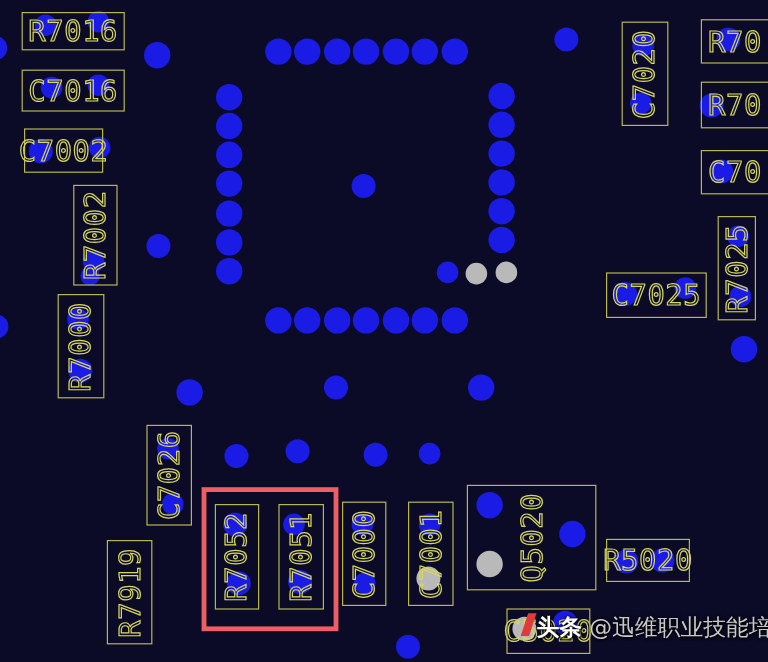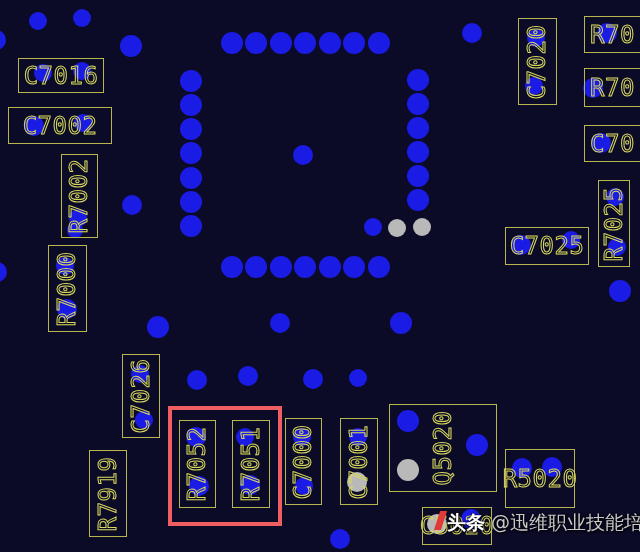--- a/index.html
+++ b/index.html
@@ -130,24 +130,27 @@
     <span class="dot" style="left: 295px; top: 477px; width: 18px; height: 18px; background: rgb(27, 27, 230);"></span>
     <span class="dot" style="left: 349px; top: 428px; width: 18px; height: 18px; background: rgb(27, 27, 230);"></span>
     <span class="dot" style="left: 347px; top: 472px; width: 20px; height: 20px; background: rgb(185, 185, 185);"></span>
     <span class="dot" style="left: 397px; top: 410px; width: 22px; height: 22px; background: rgb(27, 27, 230);"></span>
     <span class="dot" style="left: 397px; top: 459px; width: 22px; height: 22px; background: rgb(185, 185, 185);"></span>
     <span class="dot" style="left: 466px; top: 434px; width: 22px; height: 22px; background: rgb(27, 27, 230);"></span>
     <span class="dot" style="left: 512px; top: 458px; width: 20px; height: 20px; background: rgb(27, 27, 230);"></span>
     <span class="dot" style="left: 542px; top: 457px; width: 20px; height: 20px; background: rgb(27, 27, 230);"></span>
     <span class="dot" style="left: 427px; top: 514px; width: 20px; height: 20px; background: rgb(185, 185, 185);"></span>
     <span class="dot" style="left: 461px; top: 509px; width: 20px; height: 20px; background: rgb(27, 27, 230);"></span>
+    <div class="comp" style="left: 18px; top: 10px; width: 86px; height: 32px; border-color: rgb(183, 183, 78);">
+      <span class="lbl">R7016</span>
+    </div>
     <div class="comp" style="left: 18px; top: 58px; width: 86px; height: 35px; border-color: rgb(183, 183, 78);">
       <span class="lbl">C7016</span>
     </div>
-    <div class="comp" style="left: 8px; top: 107px; width: 104px; height: 37px; border-color: rgb(183, 183, 78);">
+    <div class="comp" style="left: 20px; top: 107px; width: 66px; height: 37px; border-color: rgb(183, 183, 78);">
       <span class="lbl">C7002</span>
     </div>
     <div class="comp" style="left: 61px; top: 154px; width: 37px; height: 84px; border-color: rgb(183, 183, 78);">
       <span class="lbl vlbl">R7002</span>
     </div>
     <div class="comp" style="left: 48px; top: 245px; width: 39px; height: 87px; border-color: rgb(183, 183, 78);">
       <span class="lbl vlbl">R7000</span>
     </div>
     <div class="comp" style="left: 518px; top: 18px; width: 39px; height: 87px; border-color: rgb(183, 183, 78);">
       <span class="lbl vlbl">C7020</span>
@@ -181,19 +184,19 @@
     </div>
     <div class="comp" style="left: 285px; top: 418px; width: 37px; height: 87px; border-color: rgb(183, 183, 78);">
       <span class="lbl vlbl">C7000</span>
     </div>
     <div class="comp" style="left: 340px; top: 418px; width: 38px; height: 87px; border-color: rgb(183, 183, 78);">
       <span class="lbl vlbl">C7001</span>
     </div>
     <div class="comp" style="left: 389px; top: 404px; width: 108px; height: 88px; border-color: rgb(183, 183, 78);">
       <span class="lbl vlbl">Q5020</span>
     </div>
-    <div class="comp" style="left: 505px; top: 449px; width: 70px; height: 59px; border-color: rgb(183, 183, 78);">
+    <div class="comp" style="left: 505px; top: 449px; width: 70px; height: 36px; border-color: rgb(183, 183, 78);">
       <span class="lbl">R5020</span>
     </div>
     <div class="comp" style="left: 422px; top: 507px; width: 70px; height: 38px; border-color: rgb(183, 183, 78);">
       <span class="lbl">C5020</span>
     </div>
   </div>
 
 </body></html>

